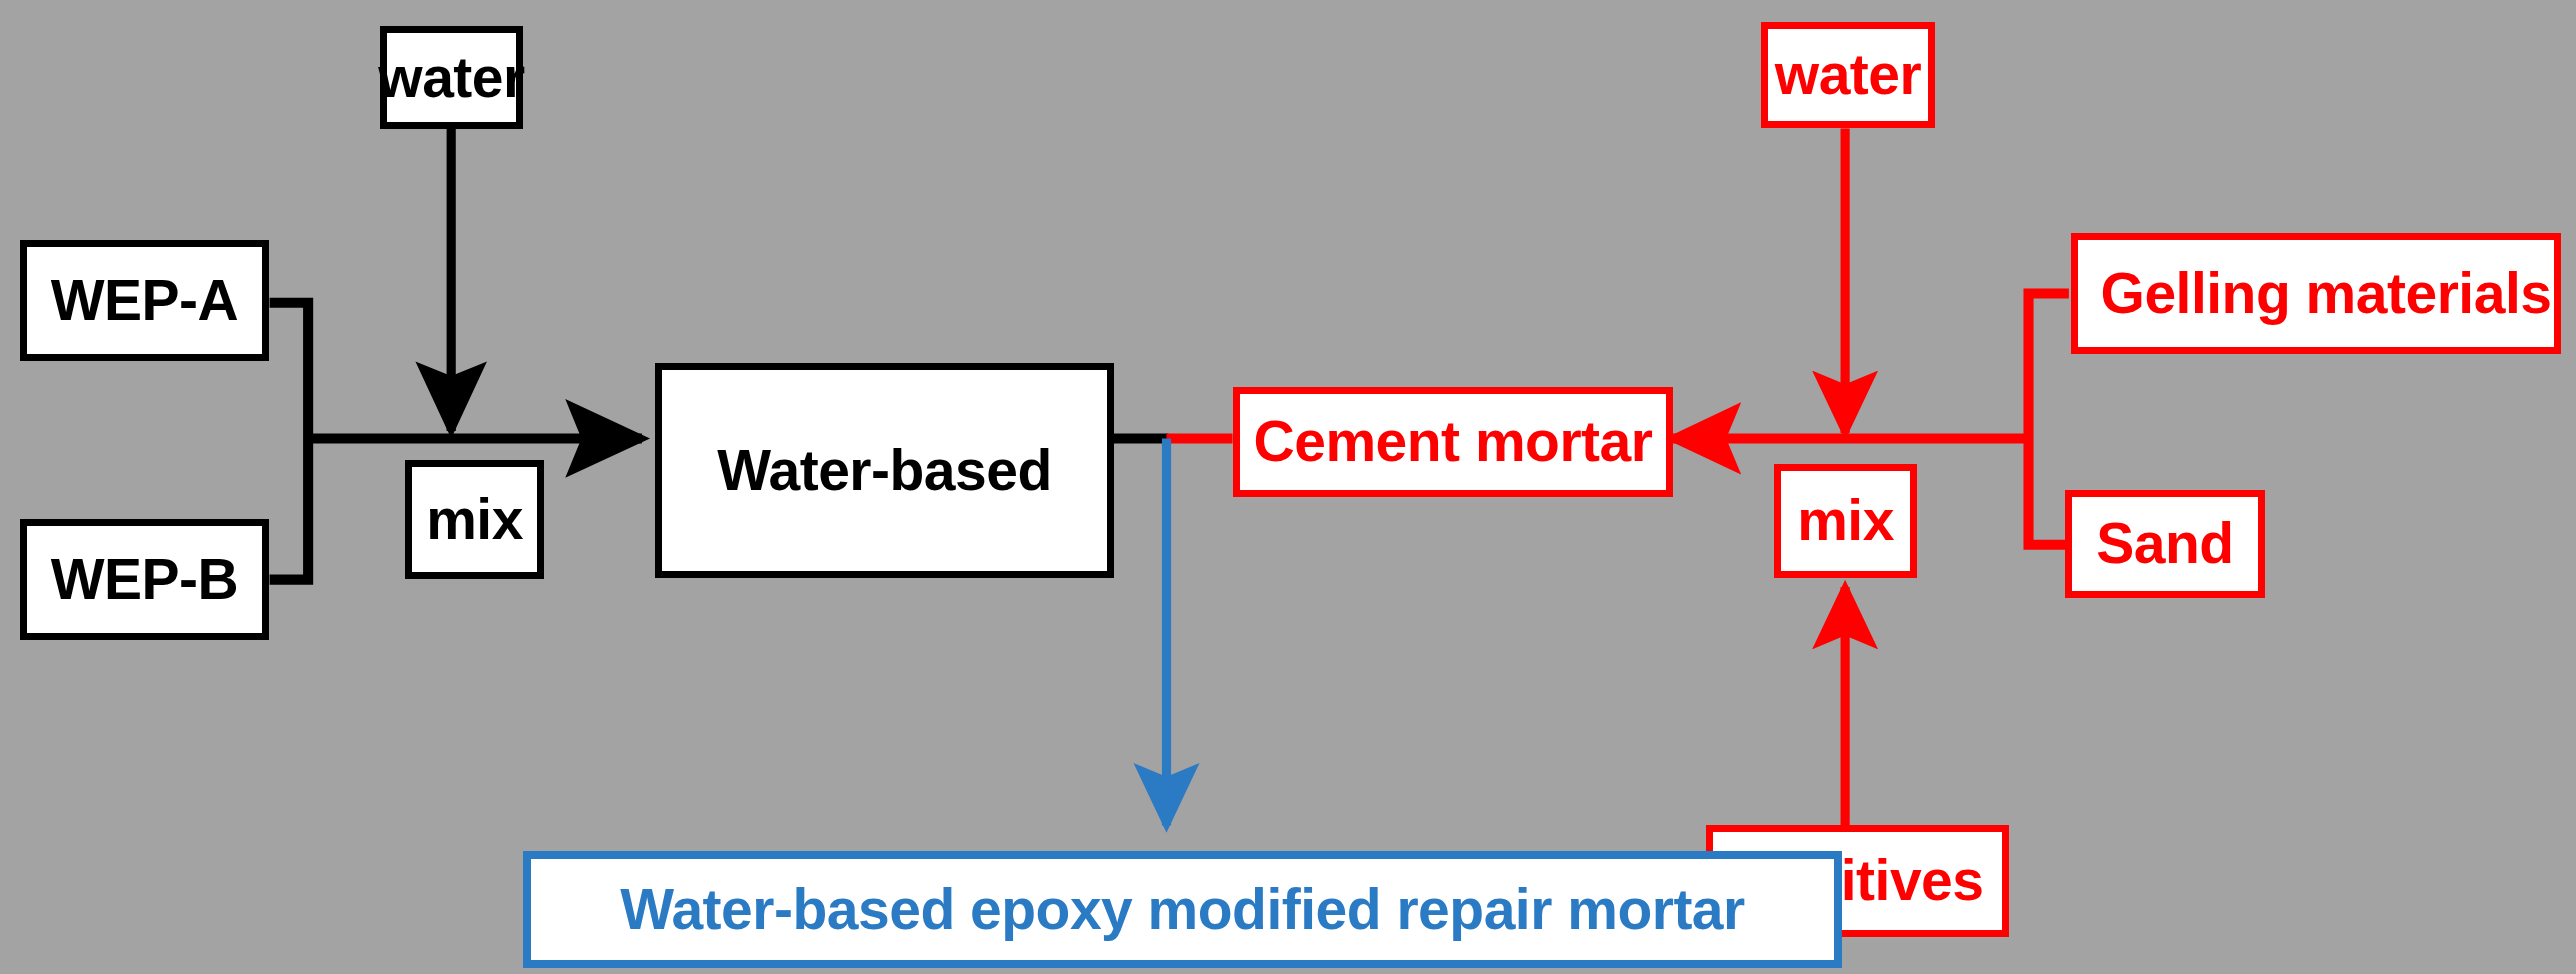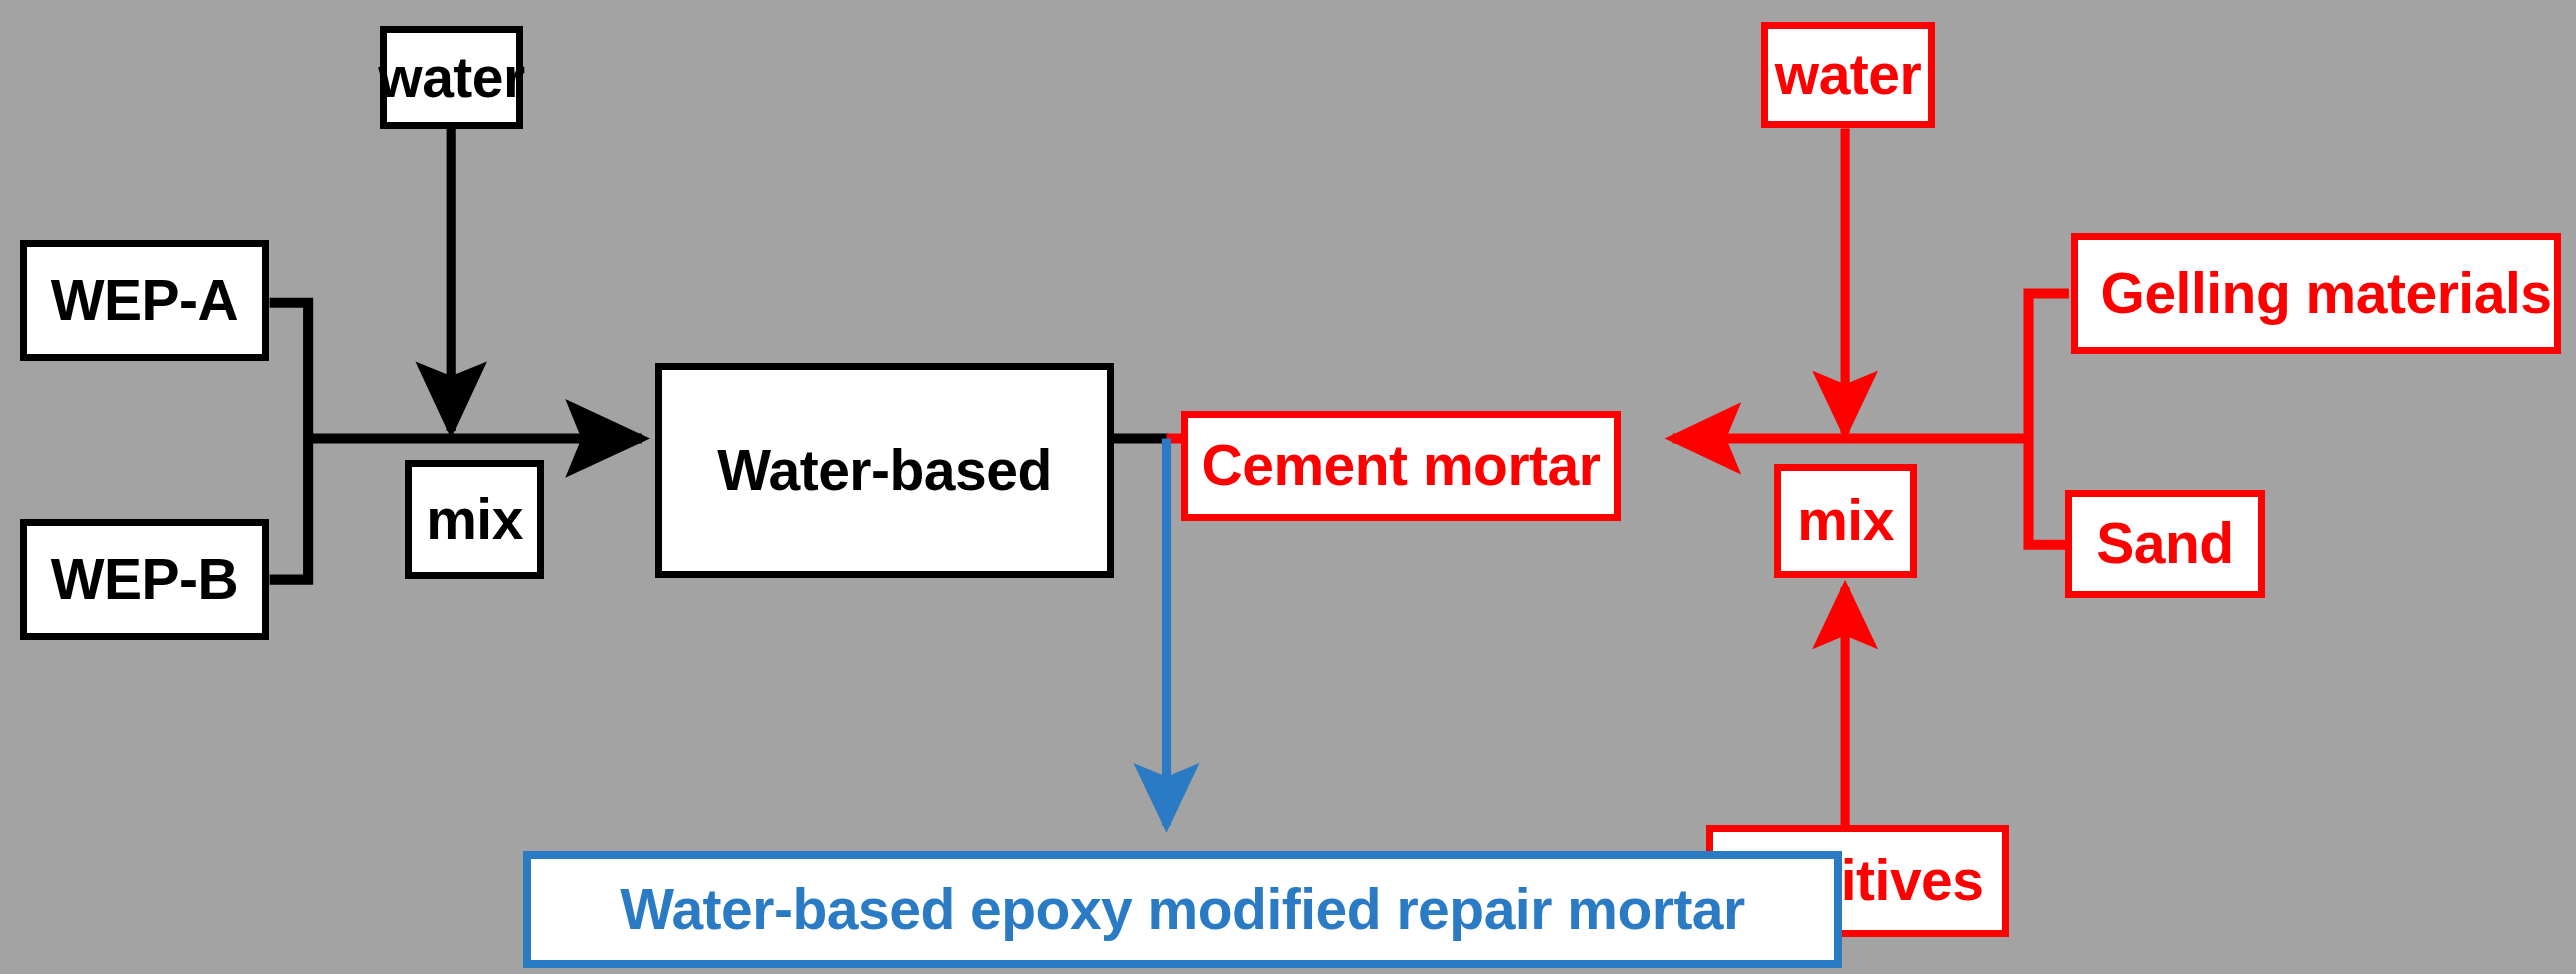--- a/index.html
+++ b/index.html
@@ -38,21 +38,21 @@
   .node.black  { border: 7.3px solid #000000;  color: #000000; }
   .node.red    { border: 7.3px solid #ff0000;  color: #ff0000; }
   .node.blue   { border: 8.3px solid #2a7ac4;  color: #2a7ac4; }
 
   
   #node-water-left     { left: 380px;  top: 26px;   width: 143px; height: 103px; font-size: 57px; }
   #node-wep-a          { left: 20px;   top: 240px;  width: 249px; height: 121px; font-size: 57px; }
   #node-wep-b          { left: 20px;   top: 519px;  width: 249px; height: 121px; font-size: 57px; }
   #node-mix-left       { left: 405px;  top: 460px;  width: 139px; height: 119px; font-size: 57px; }
   #node-emulsions      { left: 655px;  top: 343px;  width: 459px; height: 215px; font-size: 57px; padding: 0 9.2px; margin-top: 20px; }
-  #node-cement-mortar  { left: 1181px; top: 387px;  width: 440px; height: 110px; font-size: 57px; margin-top: 24px; }
+  #node-cement-mortar  { left: 1233px; top: 387px;  width: 440px; height: 110px; font-size: 57px; }
   #node-water-right    { left: 1761px; top: 22px;   width: 174px; height: 106px; font-size: 57px; }
   #node-mix-right      { left: 1774px; top: 464px;  width: 143px; height: 114px; font-size: 57px; }
   #node-gelling        { left: 2071px; top: 233px;  width: 490px; height: 121px; font-size: 57px; padding-left: 20px; }
   #node-sand           { left: 2065px; top: 490px;  width: 200px; height: 108px; font-size: 57px; }
   #node-additives      { left: 1706px; top: 825px;  width: 303px; height: 112px; font-size: 57px; }
   #node-repair-mortar  { left: 523px;  top: 835px;  width: 1319px; height: 117px; font-size: 57px; margin-top: 16px; }
 </style>
 </head>
 <body>
 

